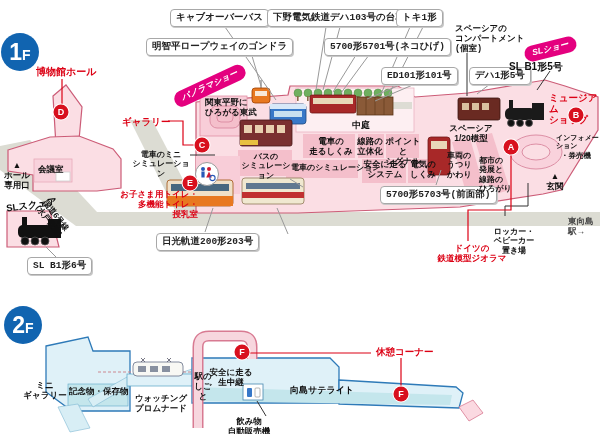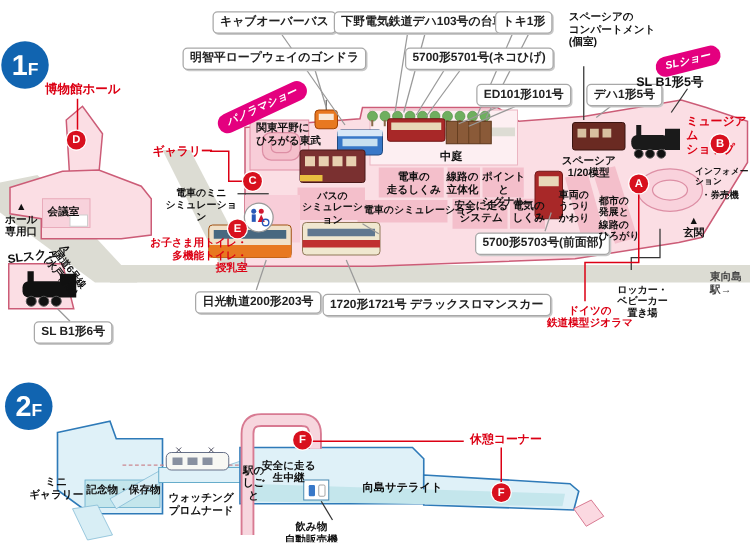--- a/index.html
+++ b/index.html
@@ -12,21 +12,21 @@
   .map-svg{position:absolute;left:0;top:0;}
   .lbl{position:absolute;font-weight:bold;font-size:8.5px;line-height:1.18;color:#111;
     white-space:pre-line;}
   .lbl.c{text-align:center;}
   .lbl.r{text-align:right;}
   .lbl.red{color:var(--accent_red);}
   .lbl.tiny{font-size:7px;}
   .lbl.big{font-size:10px;}
   .callout{position:absolute;background:#fff;border:1px solid #a8a8a8;border-radius:4px;
     padding:1px 5px 2px 5px;font-weight:bold;font-size:9.5px;color:#222;white-space:nowrap;
-    box-shadow:1px 1px 0 #c8c8c8;}
+    box-shadow:1px 1px 0 #c8c8c8;font-family:Liberation Mono, monospace;}
   .marker{position:absolute;width:15px;height:15px;border-radius:50%;background:var(--marker_red);
     color:#fff;font-weight:bold;font-size:9px;line-height:15px;text-align:center;
     transform:translate(-50%,-50%);box-shadow:0 0 0 1px #fff;}
   .badge{position:absolute;width:38px;height:38px;border-radius:50%;background:var(--badge_blue);
     color:#fff;text-align:center;line-height:38px;white-space:nowrap;}
   .badge .num{font-weight:bold;font-size:23px;}
   .badge .f{font-weight:bold;font-size:14px;}
   .ribbon{position:absolute;background:var(--ribbon_pink);color:#fff;font-style:italic;
     font-weight:bold;font-size:8.5px;padding:2px 8px;border-radius:9px;white-space:nowrap;}
   .toilet{position:absolute;width:22px;height:22px;border-radius:50%;background:#fff;
@@ -243,28 +243,27 @@
 
 <div class="callout" style="left:170px;top:9px;">キャブオーバーバス</div>
 <div class="callout" style="left:267px;top:9px;">下野電気鉄道デハ103号の台車</div>
 <div class="callout" style="left:396px;top:9px;">トキ1形</div>
 <div class="callout" style="left:146px;top:38px;">明智平ロープウェイのゴンドラ</div>
 <div class="callout" style="left:324px;top:38px;">5700形5701号(ネコひげ)</div>
 <div class="callout" style="left:381px;top:67px;">ED101形101号</div>
 <div class="callout" style="left:469px;top:67px;">デハ1形5号</div>
 <div class="callout" style="left:380px;top:186px;">5700形5703号(前面部)</div>
 <div class="callout" style="left:156px;top:233px;">日光軌道200形203号</div>
-<div class="callout" style="left:258px;top:235px;">1720形1721号 デラックスロマンスカー</div>
 <div class="callout" style="left:27px;top:257px;">SL B1形6号</div>
 
 <div class="ribbon" style="left:175px;top:94px;transform:rotate(-25deg);transform-origin:left center;">パノラマショー</div>
 <div class="ribbon" style="left:524px;top:41px;transform:rotate(-14deg);">SLショー</div>
 
 <div class="lbl big red" style="left:36px;top:66px;">博物館ホール</div>
-<div class="lbl" style="left:455px;top:8px;">スペーシアの
+<div class="lbl" style="left:455px;top:24px;font-family:Liberation Mono, monospace;">スペーシアの
 コンパートメント
 (個室)</div>
 <div class="lbl big" style="left:509px;top:61px;">SL B1形5号</div>
 <div class="lbl red" style="left:549px;top:92px;font-size:9.5px;">ミュージアム
 ショップ</div>
 <div class="lbl tiny" style="left:556px;top:134px;">インフォメーション</div>
 <div class="lbl tiny" style="left:561px;top:152px;font-size:7.5px;">・券売機</div>
 <div class="lbl red" style="left:122px;top:116px;font-size:9.5px;">ギャラリー</div>
 <div class="lbl" style="left:205px;top:97px;">関東平野に
 ひろがる東武</div>

